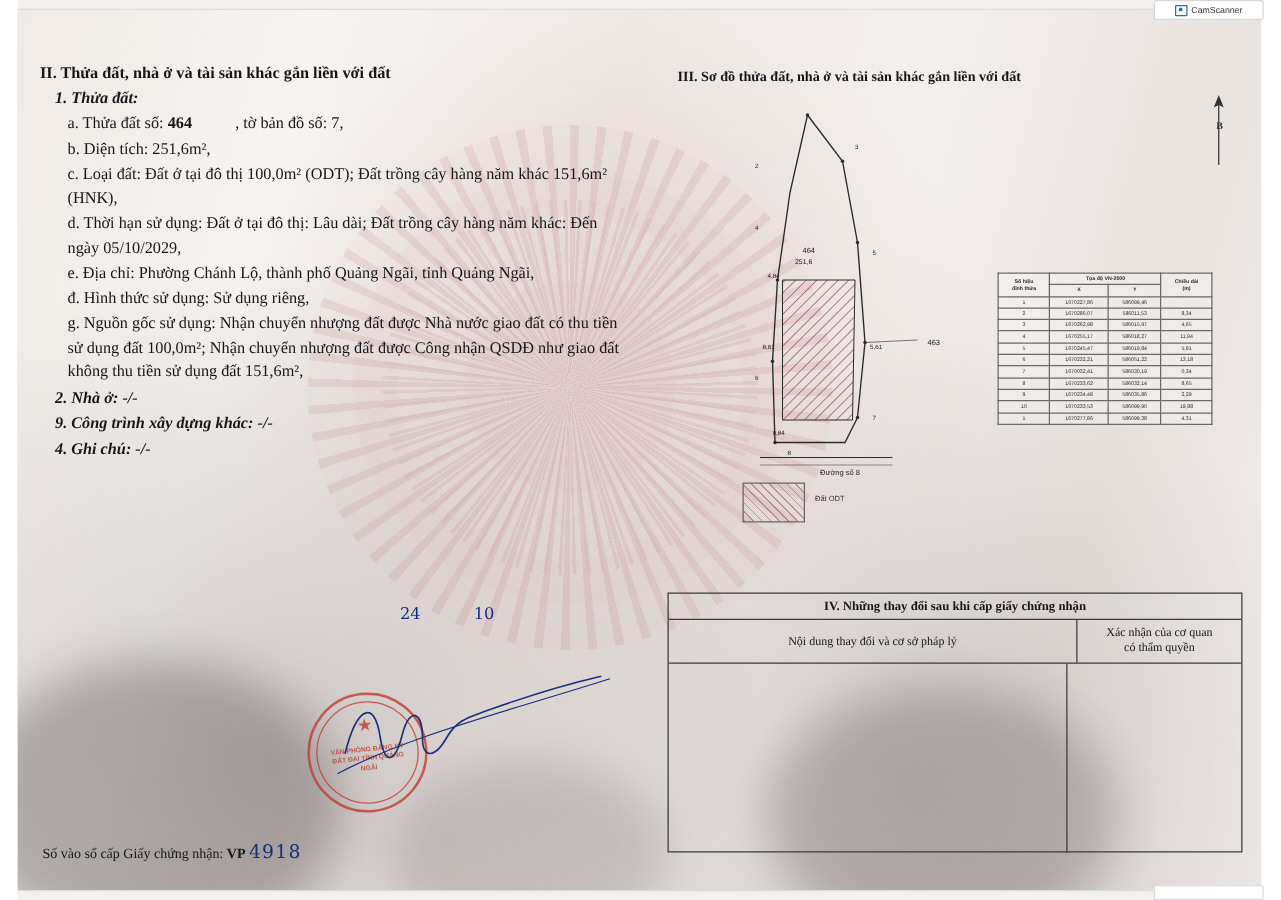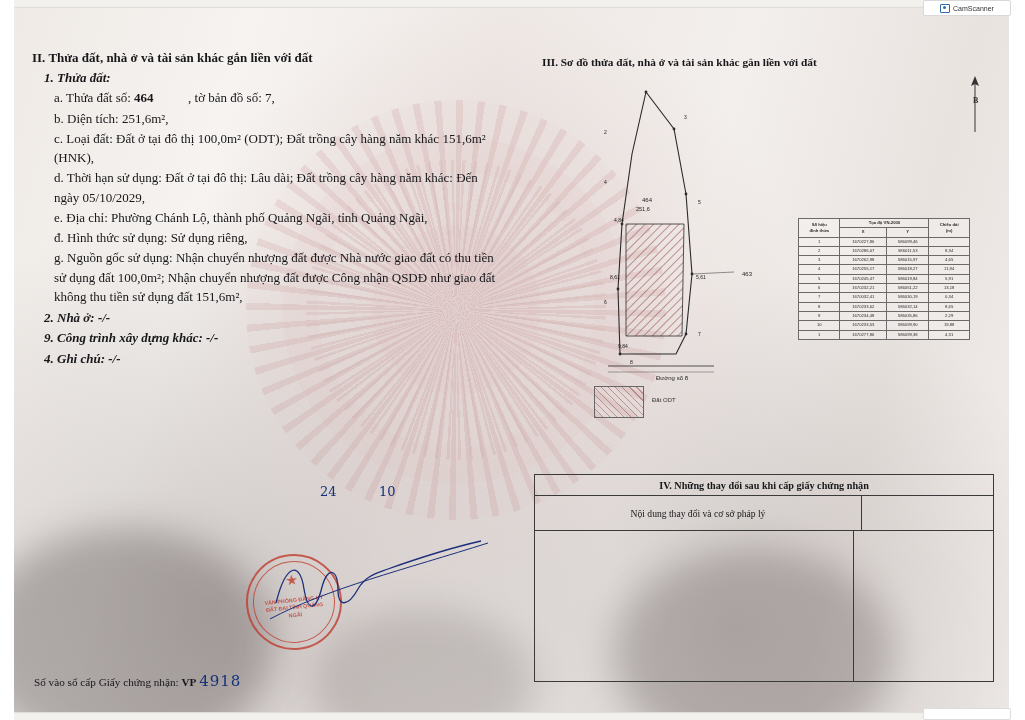--- a/index.html
+++ b/index.html
@@ -322,20 +322,26 @@
 
   <svg id="scribble" viewBox="0 0 250 110">
     <path d="M10,70 C20,30 34,28 38,56 C42,80 50,78 56,54 C62,32 72,36 72,58 C72,74 82,74 92,56 C100,42 112,40 122,36 C150,26 180,16 215,8" fill="none" stroke="#1b2f7a" stroke-width="1.3"></path>
     <path d="M4,86 C60,56 140,36 222,10" fill="none" stroke="#1b2f7a" stroke-width="1"></path>
   </svg>
 
   <div id="tableIV">
     <div class="tHead">IV. Những thay đổi sau khi cấp giấy chứng nhận</div>
     <div class="tCols">
       <div class="c1">Nội dung thay đổi và cơ sở pháp lý</div>
+      <div class="c2">
+        <span>
+          <span>Xác nhận của cơ quan</span><br>
+          <span>có thẩm quyền</span>
+        </span>
+      </div>
     </div>
     <div class="tBody">
       <div class="b1"></div>
       <div class="b2"></div>
     </div>
   </div>
 
   <div id="footer">
     <span>Số vào sổ cấp Giấy chứng nhận:</span>
     <span class="bold">VP</span>

